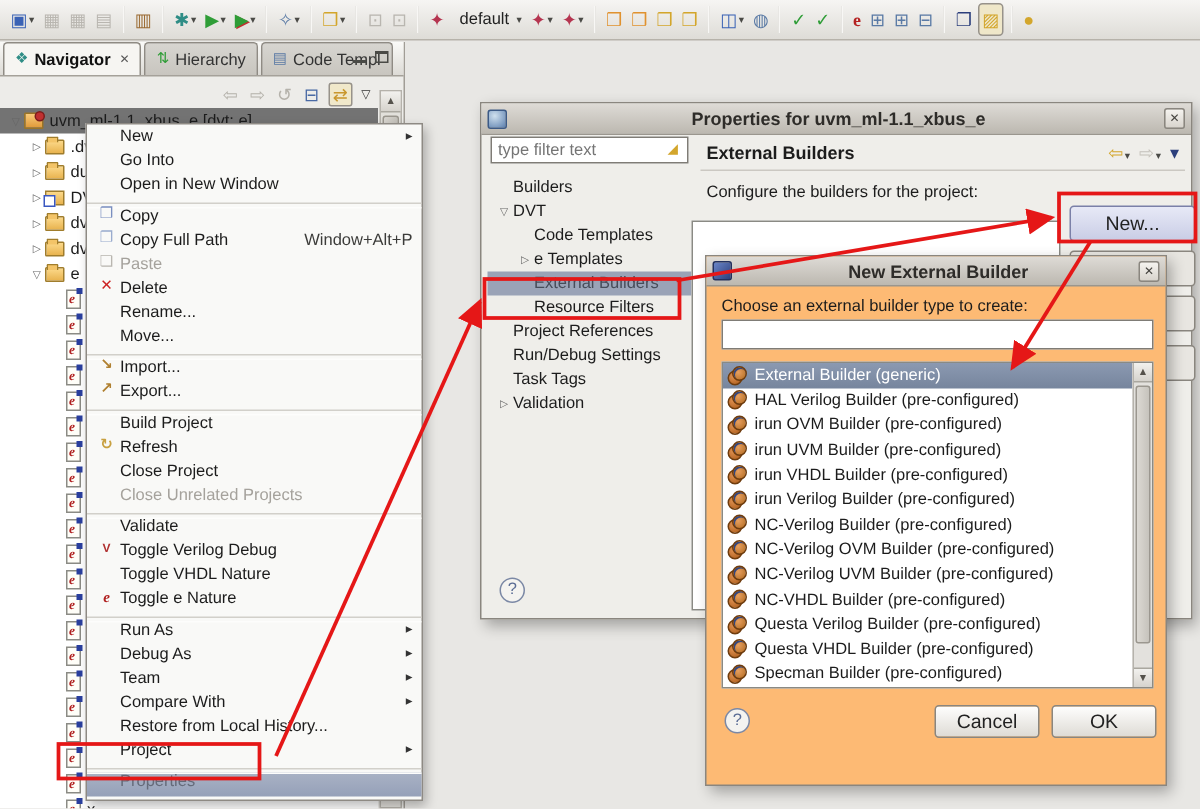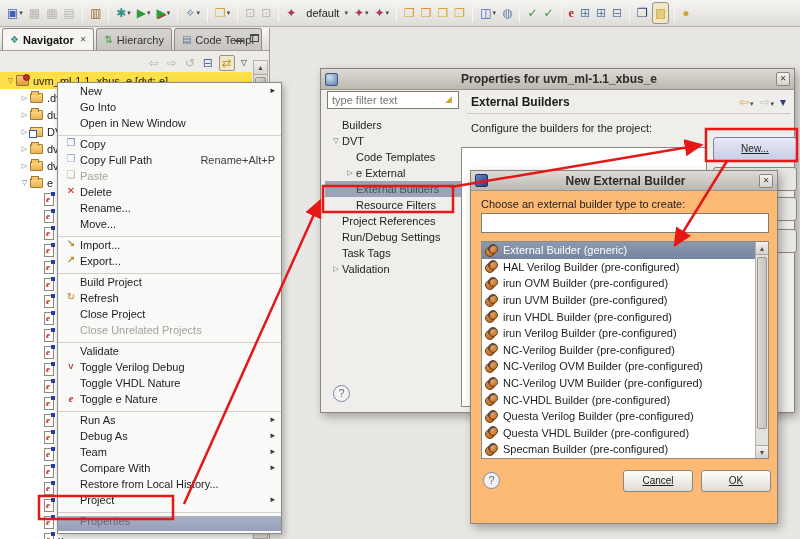--- a/index.html
+++ b/index.html
@@ -37,21 +37,21 @@
   #nav-winbtns { margin-left:auto; display:flex; gap:5px; padding:0 6px 6px 0; }
   .winbtn-min { width:9px; height:8px; border-bottom:2px solid #4a4a46; }
   .winbtn-max { width:9px; height:8px; border:1px solid #4a4a46; border-top:2px solid #4a4a46; }
   #nav-localbar { height:24px; display:flex; justify-content:flex-end; align-items:center; gap:4px; padding-right:20px; }
   .lb-ic { font-size:12px; line-height:1; padding:1px 2px; border-radius:2px; }
   .lb-dim { color:#b5b2ab; } .lb-blue { color:#4a6aa5; } 
   .lb-pressed { border:1px solid #97928a; background:#f0e8ca; color:#c9972c; }
   .lb-menu { font-size:8px; color:#333; }
   #nav-tree { position:absolute; left:0; top:44px; width:252px; bottom:0; background:#ffffff; overflow:hidden; }
   .trow { display:flex; align-items:center; height:17px; white-space:nowrap; }
-  .trow.selected { background:#fde047; }
+  .trow.selected { background:#737373; }
   .tw { width:11px; font-size:7px; color:#666; text-align:center; flex:none; }
   .tw.exp::before{content:"▽"} .tw.col::before{content:"▷"}
   .tic { flex:none; margin-right:4px; position:relative; }
   .tlabel { white-space:nowrap; }
   
   .folder-icon { width:13px; height:10px; background:linear-gradient(#fcd98a,#e8b34f); border:1px solid #a07d2c; border-radius:1px; }
   .folder-icon::before { content:""; position:absolute; left:0; top:-3px; width:6px; height:3px;
     background:#f3c468; border:1px solid #a07d2c; border-bottom:none; border-radius:1px 1px 0 0; }
   .dvt-folder-icon { width:13px; height:10px; background:linear-gradient(#fcd98a,#e8b34f); border:1px solid #a07d2c; }
   .dvt-folder-icon::after { content:""; position:absolute; left:-2px; bottom:-2px; width:6px; height:6px; background:#fff; border:1px solid #3a57c0; }
@@ -95,22 +95,22 @@
   
   .dialog { position:absolute; border:1px solid #8a867f; box-shadow:3px 4px 9px rgba(0,0,0,.3); background:#efeeea; }
   .titlebar { height:21px; background:linear-gradient(#dedbd6,#bcb8b0); border-bottom:1px solid #9a968e;
     display:flex; align-items:center; padding:0 4px; }
   .title-text { flex:1; text-align:center; font-weight:bold; font-size:12px; color:#2e2c29; white-space:nowrap; overflow:hidden; }
   .dlg-close { width:14px; height:14px; border:1px solid #8a867f; border-radius:2px;
     background:linear-gradient(#f5f3ef,#d8d4cd); font-size:8px; line-height:12px; text-align:center; color:#44423e; flex:none; }
   .dlg-icon { width:13px; height:13px; border-radius:2px; flex:none; margin-right:4px; }
   .props-app-icon { background:radial-gradient(circle at 35% 30%,#cfe0ee,#5b7fae); border:1px solid #3c5a86; }
   .new-app-icon { background:linear-gradient(135deg,#6a85c8,#2c3f7c); border:1px solid #22305e; }
-  .btn { display:inline-block; text-align:center; font-size:10px; color:#222;
-    background:linear-gradient(#fefefd,#dedbd5); border:1px solid #8a867f; border-radius:3px;text-decoration:underline; }
+  .btn { display:inline-block; text-align:center; font-size:13px; color:#222;
+    background:linear-gradient(#fefefd,#dedbd5); border:1px solid #8a867f; border-radius:3px; }
   .btn.disabled { color:#9a9792; background:#e8e6e1; }
   .input { background:#fff; border:1px solid #7f7c76; font-size:11px; padding:1px 4px; }
   .help-circle { width:17px; height:17px; border:1px solid #7b88a5; border-radius:50%; color:#5b6d95;
     font-size:11px; line-height:15px; text-align:center; background:#f4f3f0; }
 
   
   #props-dialog { left:320px; top:68px; width:475px; height:345px; z-index:10; }
   #props-filter { position:absolute; left:6px; top:22px; width:132px; height:18px; padding-right:16px; }
   #filter-broom { position:absolute; left:124px; top:25px; font-size:9px; color:#d3a62c; }
   #props-tree { position:absolute; left:4px; top:48px; width:136px; height:180px; }
@@ -645,21 +645,21 @@
       
     </div>
     <div class="mi">
       <span class="mi-ic copy-icon"></span>
       <span class="mi-label">Copy</span>
 
     </div>
     <div class="mi">
       <span class="mi-ic copy-path-icon"></span>
       <span class="mi-label">Copy Full Path</span>
-      <span class="mi-short">Rename+Alt+P</span>
+      <span class="mi-short">Window+Alt+P</span>
 
     </div>
     <div class="mi disabled">
       <span class="mi-ic paste-icon"></span>
       <span class="mi-label">Paste</span>
 
     </div>
     <div class="mi">
       <span class="mi-ic delete-icon"></span>
       <span class="mi-label">Delete</span>
@@ -814,21 +814,21 @@
       <div class="prow" style="padding-left: 5px;">
         <span class="pw exp"></span>
         <span class="plabel">DVT</span>
       </div>
       <div class="prow" style="padding-left: 19px;">
         <span class="pw"></span>
         <span class="plabel">Code Templates</span>
       </div>
       <div class="prow" style="padding-left: 19px;">
         <span class="pw col"></span>
-        <span class="plabel">e External</span>
+        <span class="plabel">e Templates</span>
       </div>
       <div class="prow selected" style="padding-left: 19px;">
         <span class="pw"></span>
         <span class="plabel">External Builders</span>
       </div>
       <div class="prow" style="padding-left: 19px;">
         <span class="pw"></span>
         <span class="plabel">Resource Filters</span>
       </div>
       <div class="prow" style="padding-left: 5px;">

